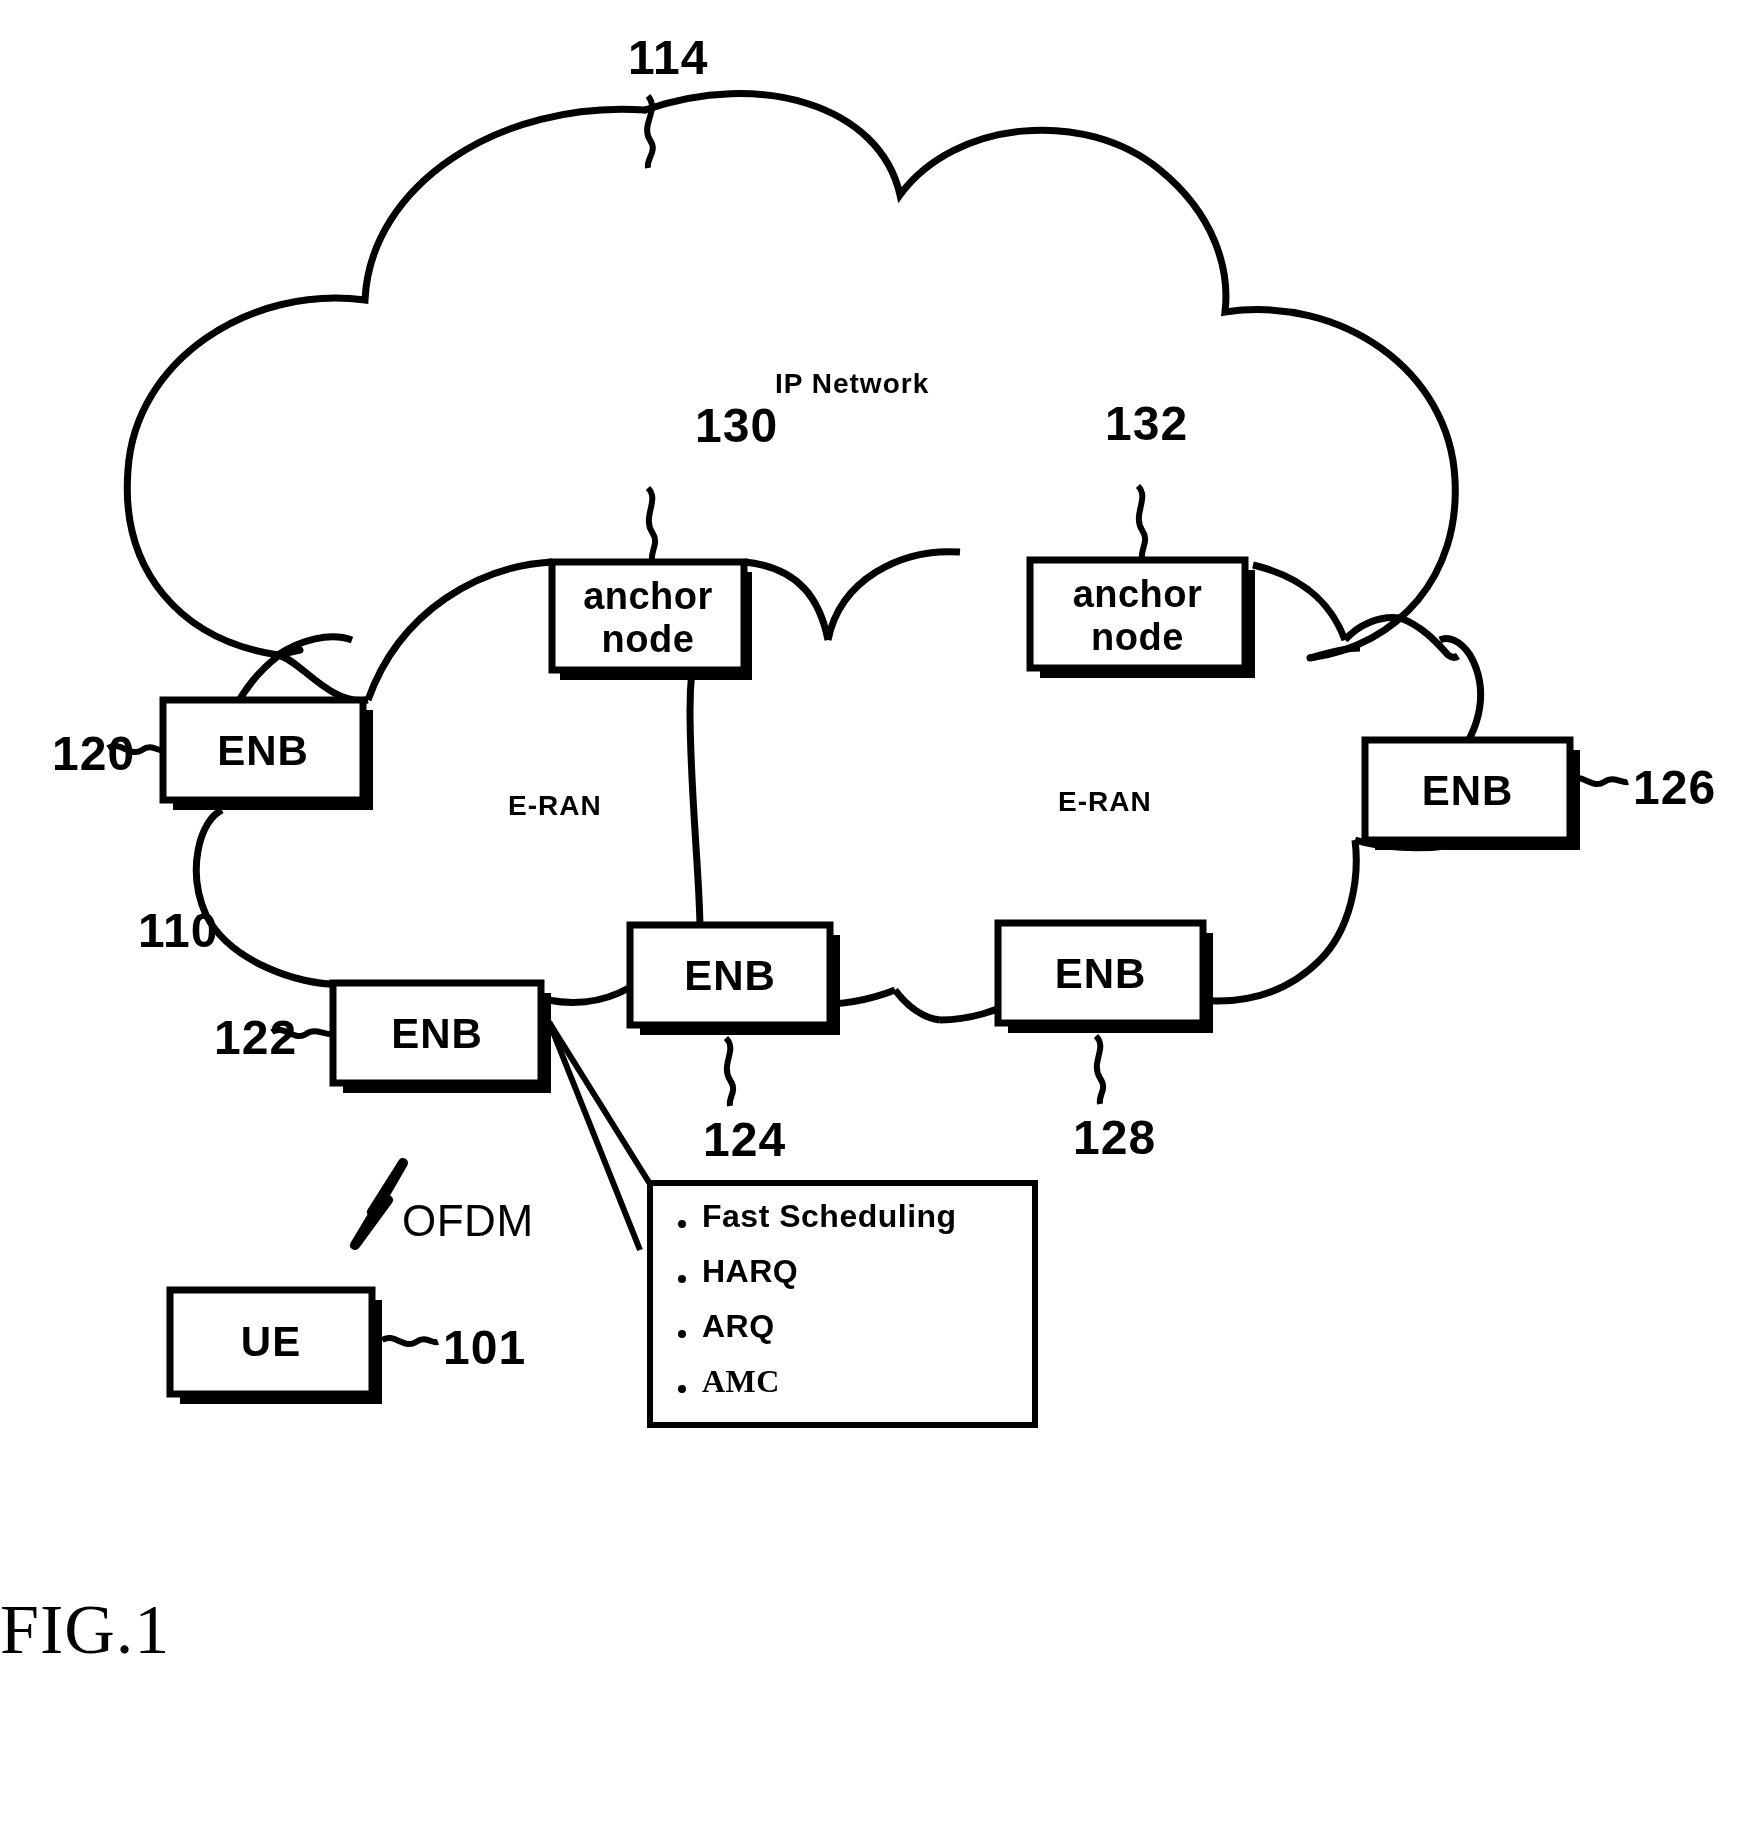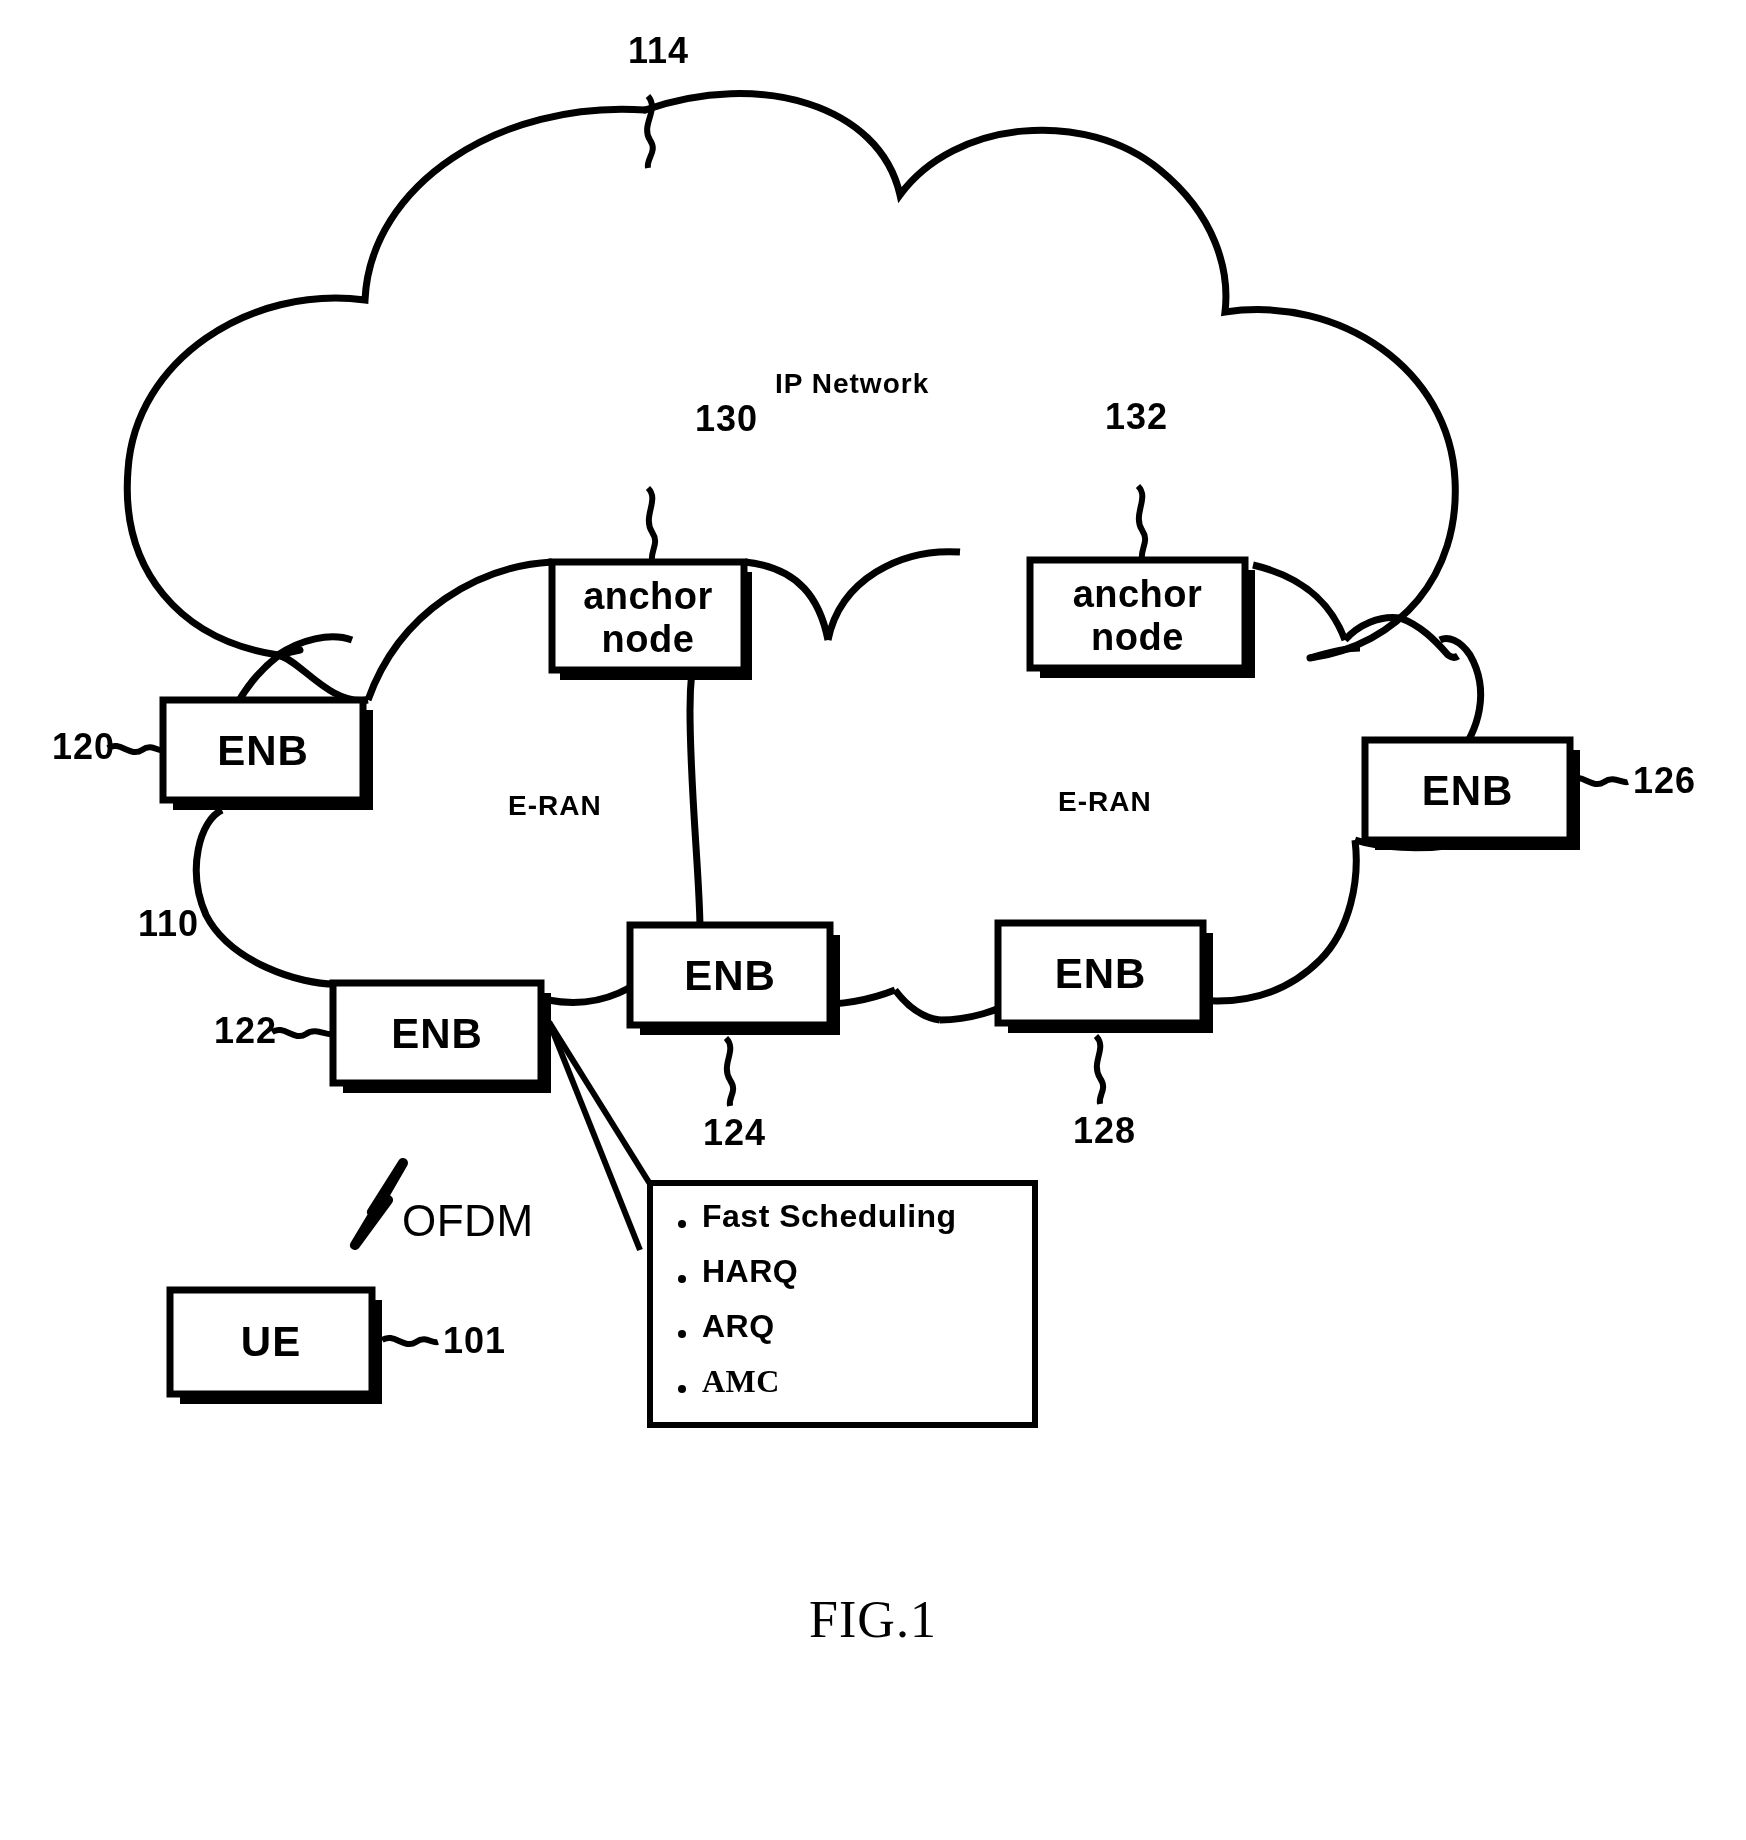--- a/index.html
+++ b/index.html
@@ -25,21 +25,21 @@
     height: 1840px;
   }
   .txt {
     position: absolute;
     color: #000000;
     white-space: pre;
     font-family: "Liberation Sans", sans-serif;
   }
   
   .ref-num {
-    font-size: 36px;
+    font-size: 48px;
     font-weight: bold;
     letter-spacing: 1px;
   }
   
   .box-label {
     font-size: 42px;
     font-weight: bold;
     text-align: center;
     letter-spacing: 1px;
   }
@@ -60,22 +60,21 @@
     font-weight: bold;
     letter-spacing: 0.5px;
   }
   .ofdm-label {
     font-size: 44px;
     font-weight: normal;
     letter-spacing: 0.5px;
   }
   .fig-caption {
     font-family: "Liberation Serif", serif;
-    font-size: 52px;
-    text-align: center;
+    font-size: 70px;
     width: 100%;
     left: 0;
     letter-spacing: 1px;
   }
   .fig-caption-sub {
     font-family: "Liberation Serif", serif;
     font-size: 70px;
     text-align: center;
     width: 100%;
     left: 0;

